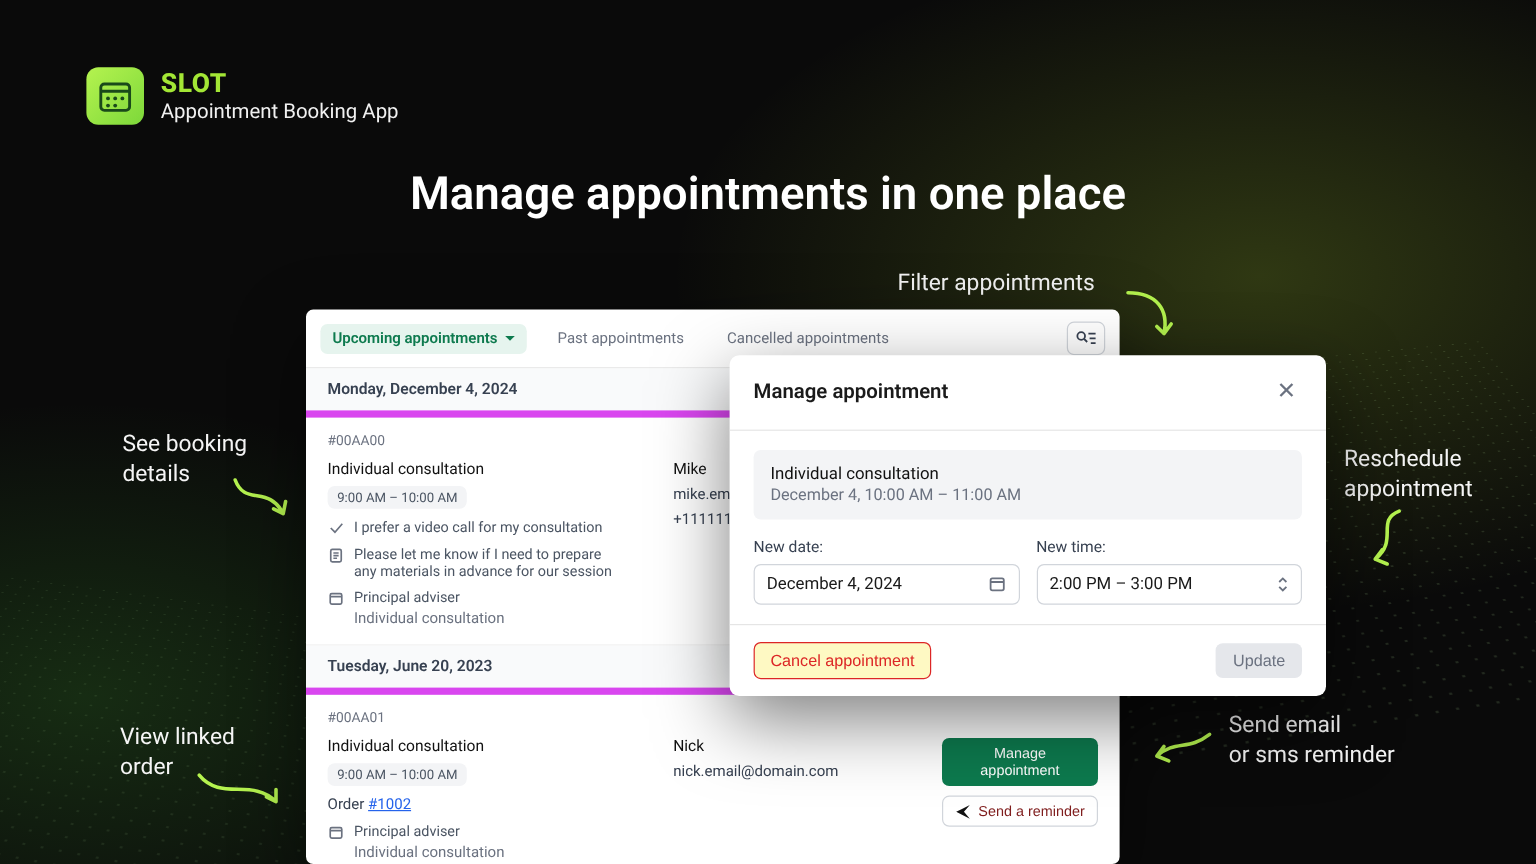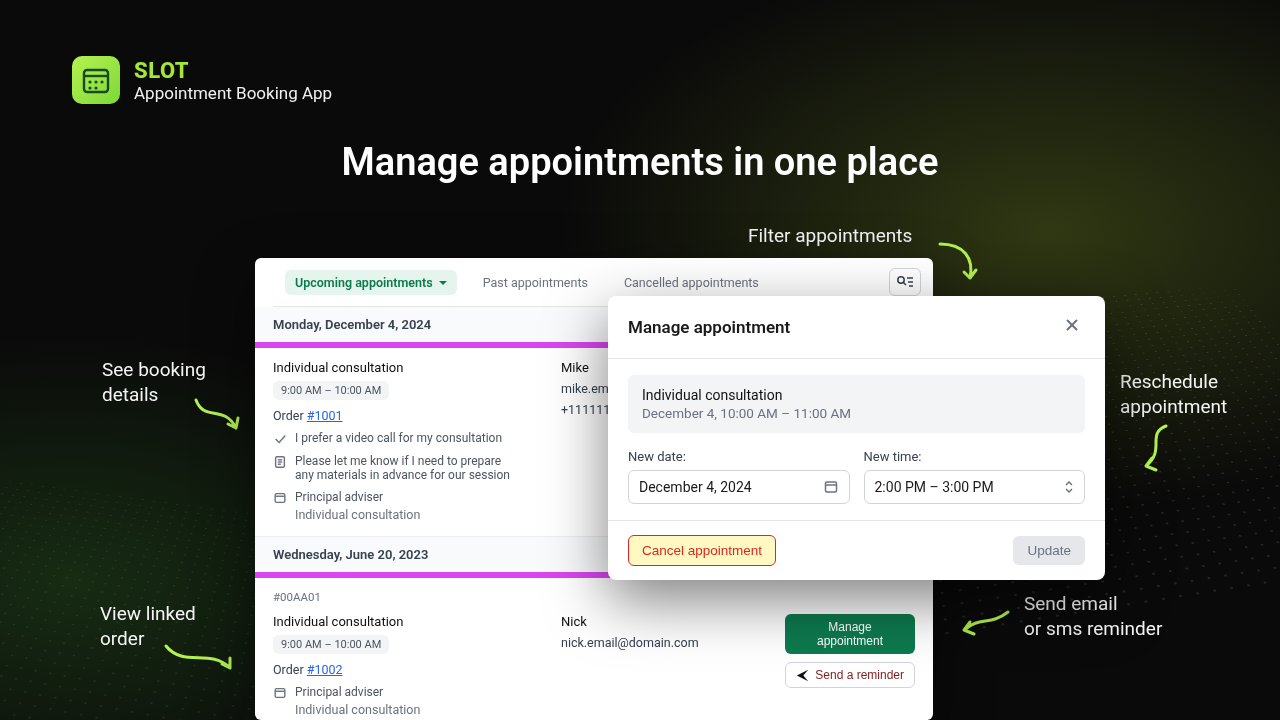--- a/index.html
+++ b/index.html
@@ -109,21 +109,20 @@
   color: #1a1a1a;
   overflow: hidden;
   font-size: 13px;
 }
 .tabs {
   display: flex;
   align-items: center;
   padding: 10px 12px;
   gap: 16px;
   border-bottom: 1px solid #e5e5e5;
-  margin-left: 18px;
 }
 .tab {
   padding: 5px 10px;
   border-radius: 6px;
   font-size: 12.5px;
   color: #6b7280;
   cursor: pointer;
 }
 .tab.active {
   background: #e6f4ee;
@@ -356,27 +355,24 @@
         <line x1="11" y1="3" x2="17" y2="3" stroke="#374151" stroke-width="1.5"></line>
         <line x1="12" y1="7" x2="17" y2="7" stroke="#374151" stroke-width="1.5"></line>
         <line x1="13" y1="11" x2="17" y2="11" stroke="#374151" stroke-width="1.5"></line>
       </svg>
     </div>
   </div>
 
   <div class="day-header">Monday, December 4, 2024</div>
 
   <div class="appt">
+    <div class="code">#00AA00</div>
     <div>
       <div class="title-row">Individual consultation</div>
       <span class="time-pill">9:00 AM – 10:00 AM</span>
-      <div class="order-line">
-        <span>Order</span>
-        <span class="order-link">#1001</span>
-      </div>
       <div class="row-icon">
         <svg viewBox="0 0 16 16">
             <path d="M3 8 L7 12 L14 4"></path>
           </svg>
         <span>I prefer a video call for my consultation</span>
       </div>
       <div class="row-icon">
         <svg viewBox="0 0 16 16">
             <rect x="3" y="2" width="10" height="12" rx="1.5"></rect>
             <line x1="5.5" y1="5.5" x2="10.5" y2="5.5"></line>
@@ -395,21 +391,21 @@
       <div class="indent">Individual consultation</div>
     </div>
     <div class="contact-col">
       <div class="name">Mike</div>
       <div>mike.email@do</div>
       <div>+11111111111</div>
     </div>
     <div></div>
   </div>
 
-  <div class="day-header">Wednesday, June 20, 2023</div>
+  <div class="day-header">Tuesday, June 20, 2023</div>
 
   <div class="appt">
     <div class="code">#00AA01</div>
     <div>
       <div class="title-row">Individual consultation</div>
       <span class="time-pill">9:00 AM – 10:00 AM</span>
       <div class="order-line">
         <span>Order</span>
         <span class="order-link">#1002</span>
       </div>

